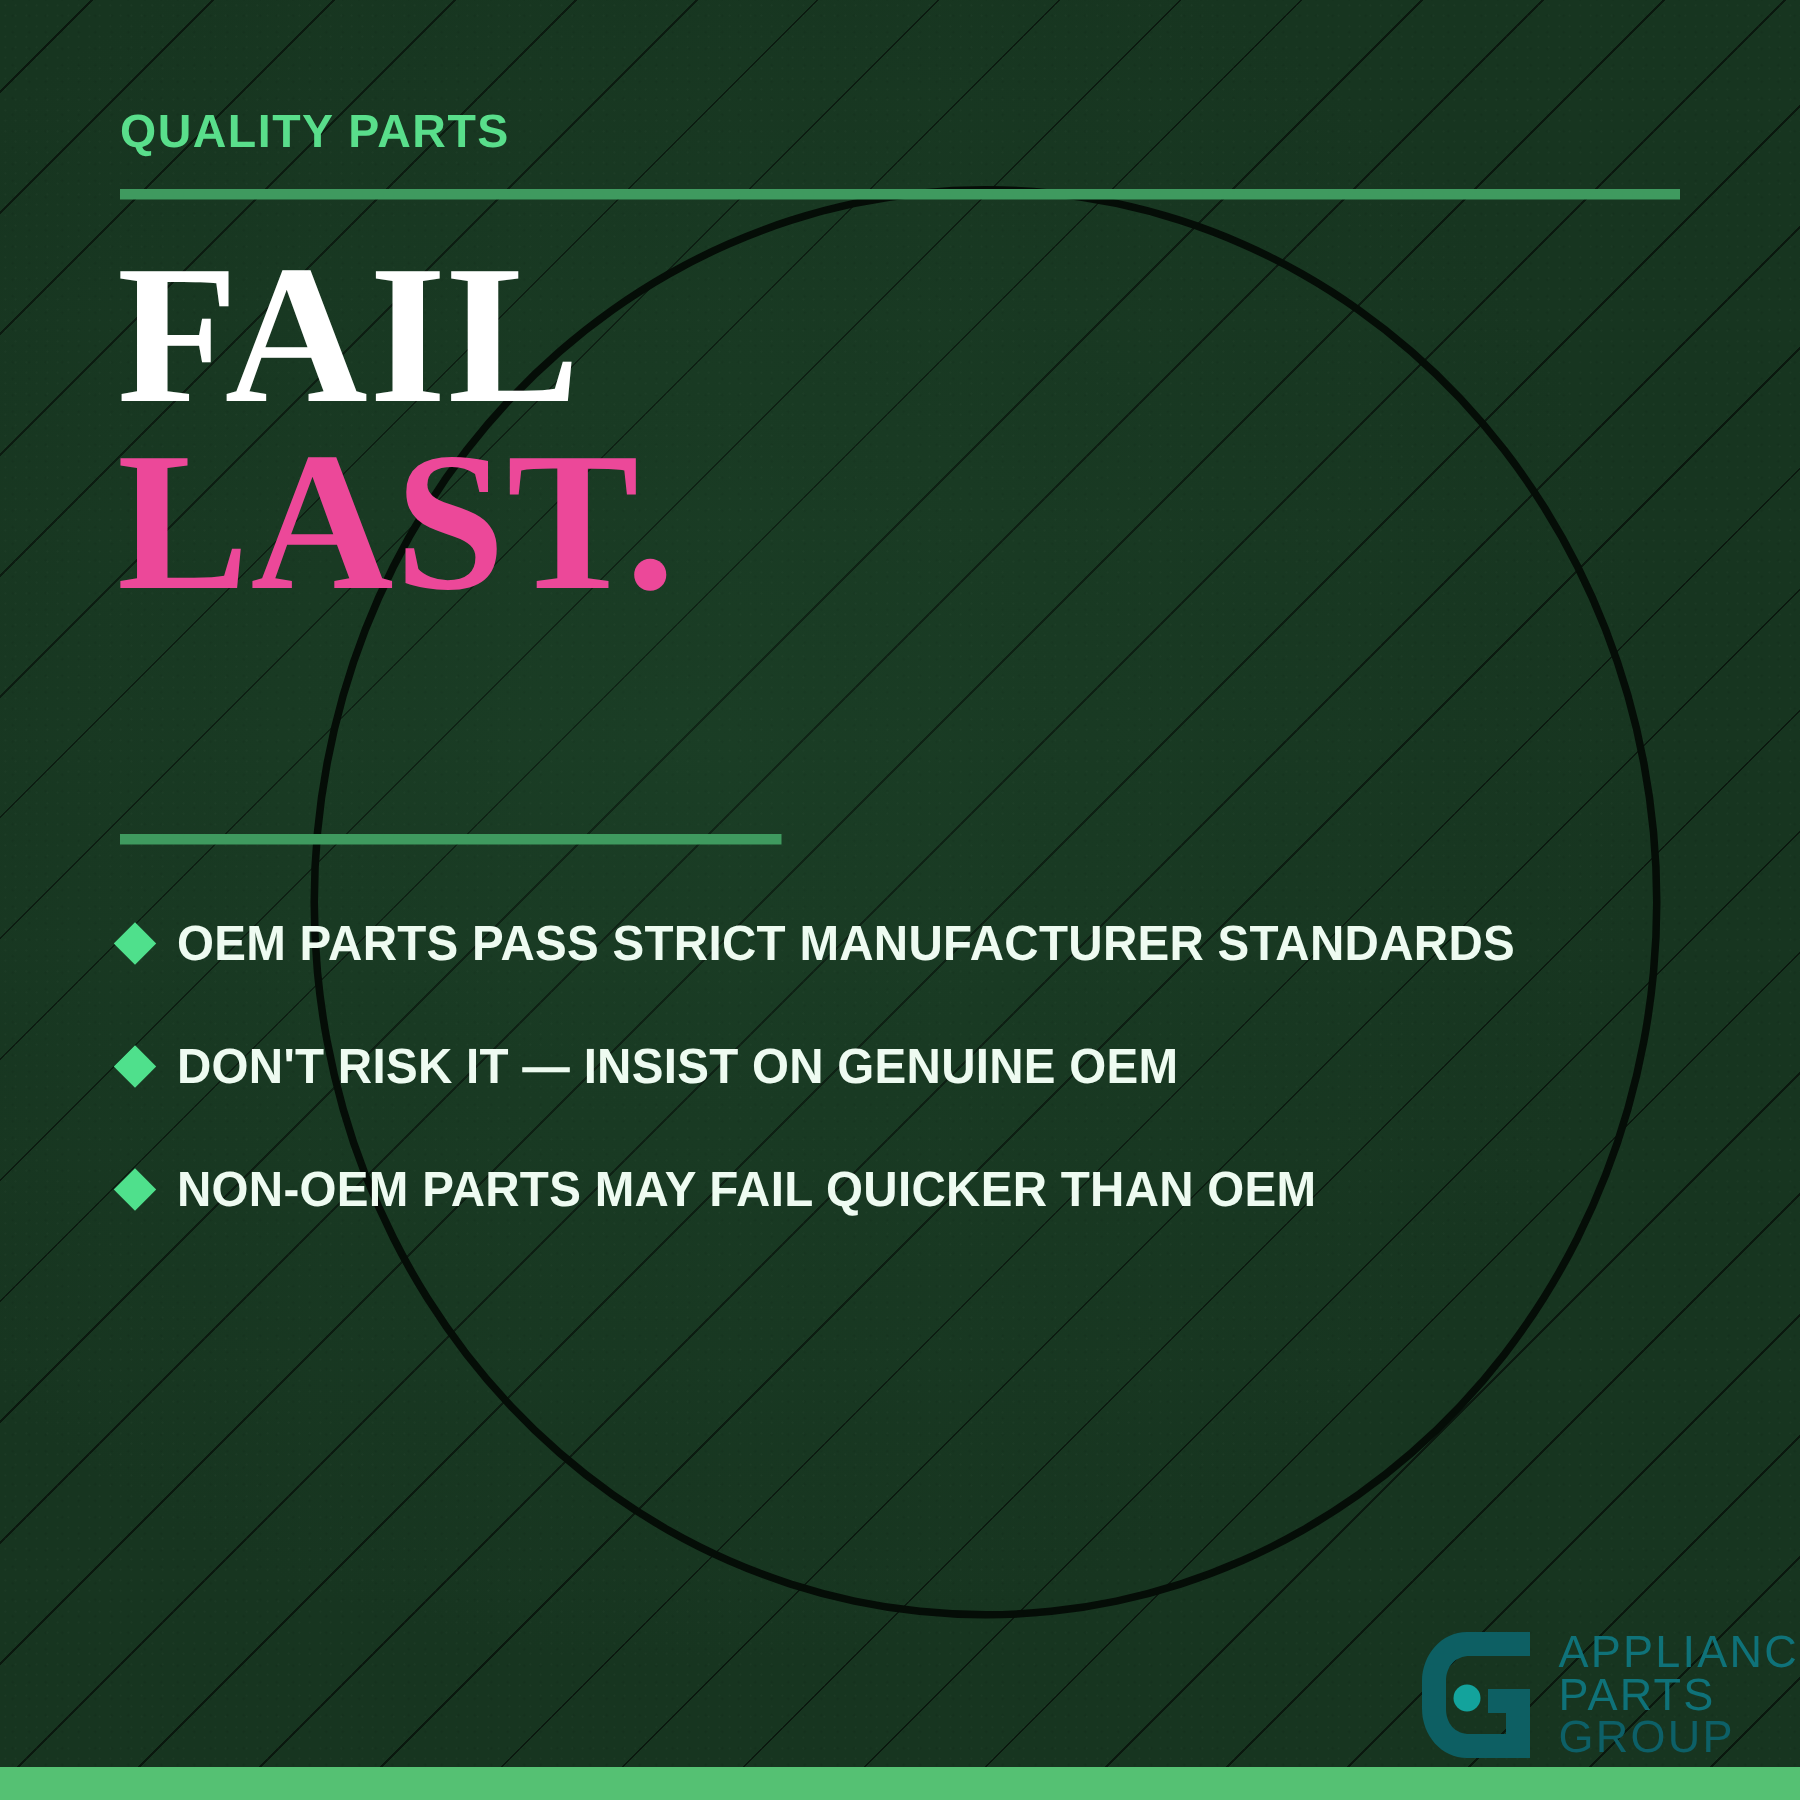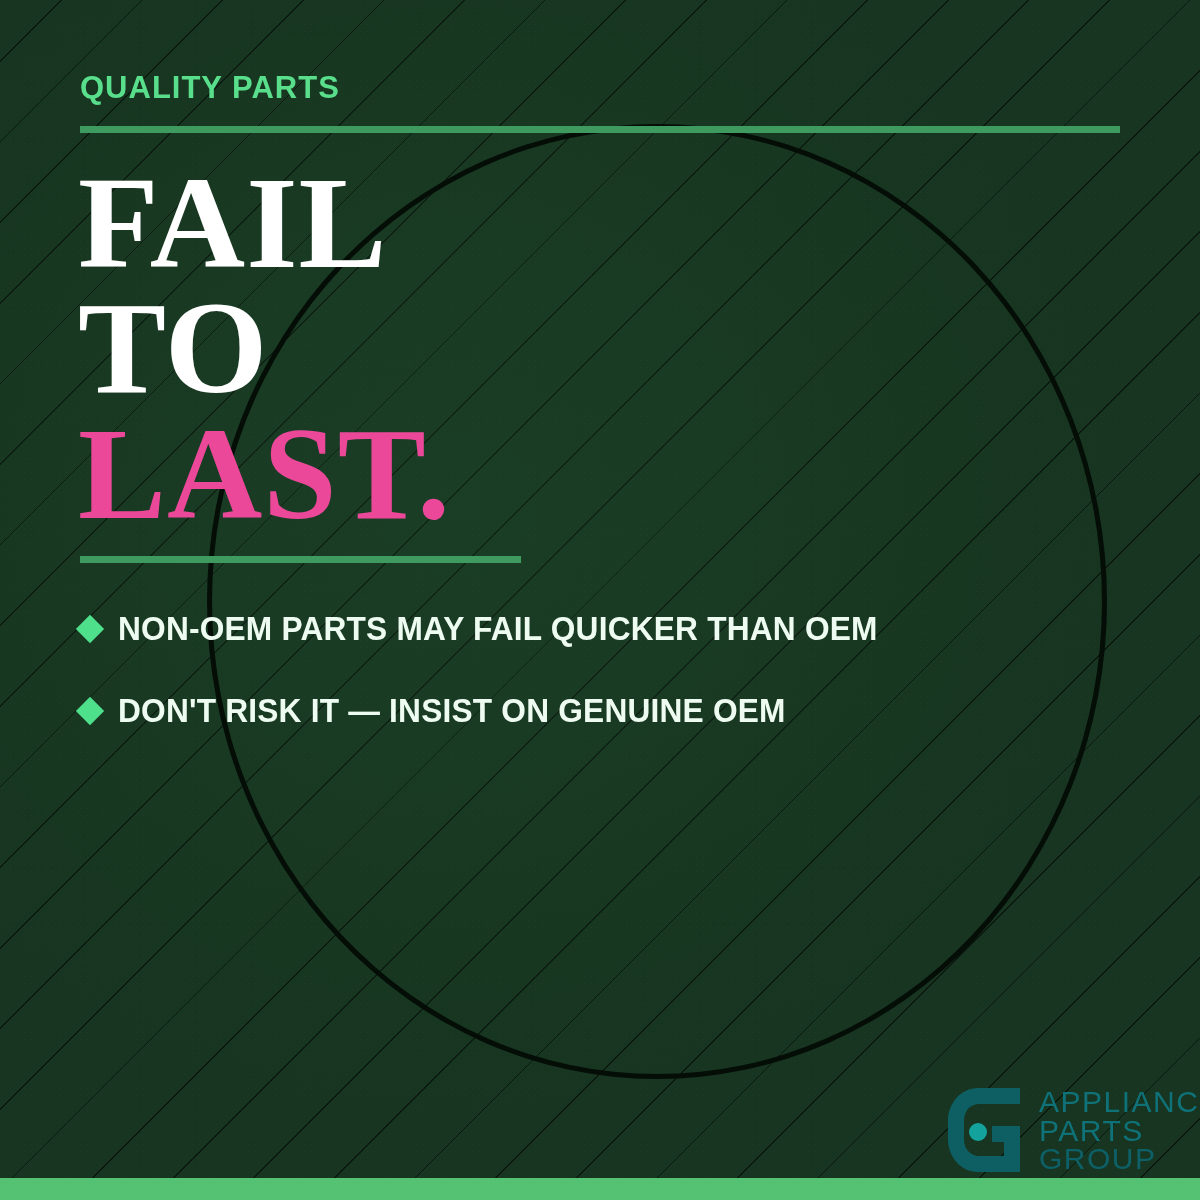--- a/index.html
+++ b/index.html
@@ -160,37 +160,40 @@
   <div class="content">
 
     <div class="eyebrow">
       <span class="eyebrow-main">QUALITY PARTS</span>
     </div>
 
     <div class="rule-top"></div>
 
     <div class="headline">
       <span class="l1">FAIL</span>
-      <span class="l2">TO</span>
       <span class="l3">LAST.</span>
     </div>
 
     <div class="rule-mid"></div>
 
     <div class="bullets">
 
+      <div class="bullet-row">
+        <span class="bullet-diamond"></span>
+        <span class="bullet-text">OEM PARTS PASS STRICT MANUFACTURER STANDARDS</span>
+      </div>
+
+      <div class="bullet-row">
+        <span class="bullet-diamond"></span>
+        <span class="bullet-text">DON'T RISK IT — INSIST ON GENUINE OEM</span>
+      </div>
 
       <div class="bullet-row">
         <span class="bullet-diamond"></span>
         <span class="bullet-text">NON-OEM PARTS MAY FAIL QUICKER THAN OEM</span>
-      </div>
-
-      <div class="bullet-row">
-        <span class="bullet-diamond"></span>
-        <span class="bullet-text">DON'T RISK IT — INSIST ON GENUINE OEM</span>
       </div>
 
 
     </div>
 
     <div class="logo">
       <div class="logo-mark">
         <svg width="78" height="84" viewBox="0 0 78 84" xmlns="http://www.w3.org/2000/svg">
           <path d="M72 0 H30 C13 0 0 15 0 33 V51 C0 69 13 84 30 84 H72 V38 H44 V54 H56 V68 H32
                    C22 68 16 61 16 51 V33 C16 23 22 16 32 16 H72 Z" fill="#0d5f63"></path>

